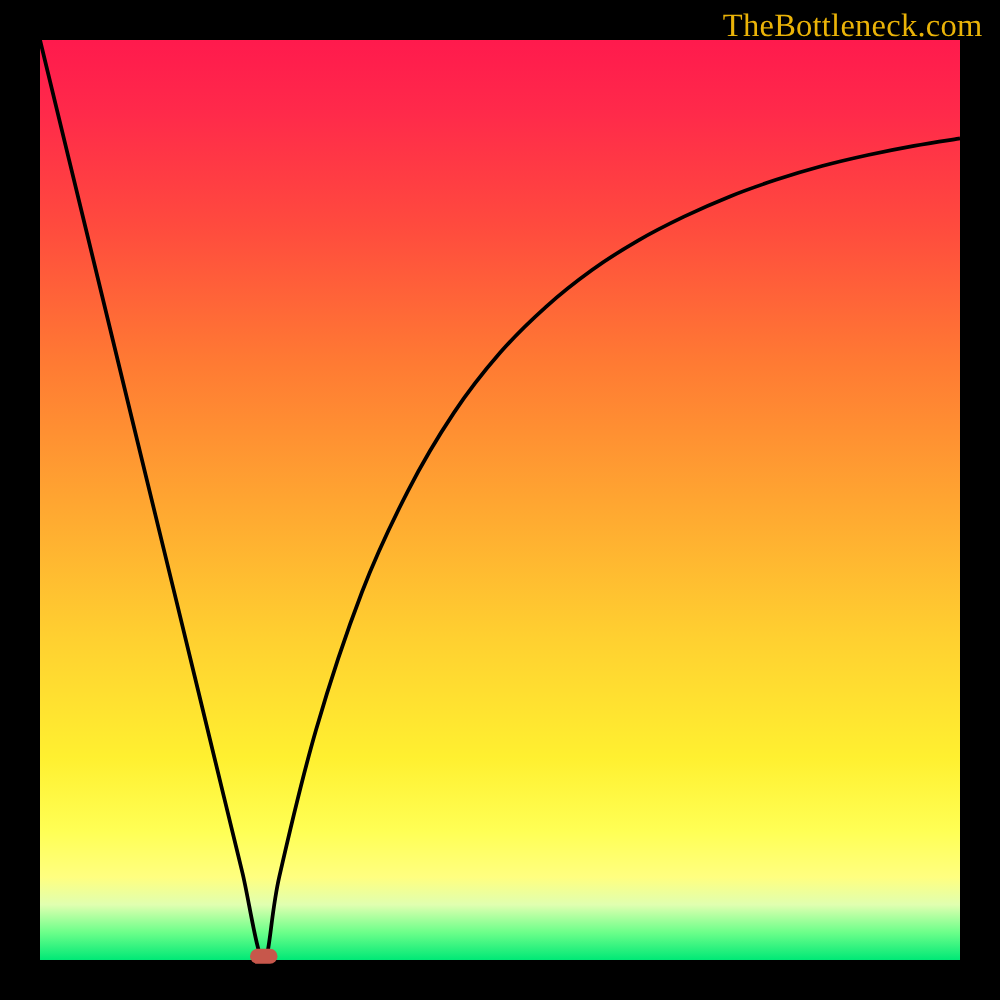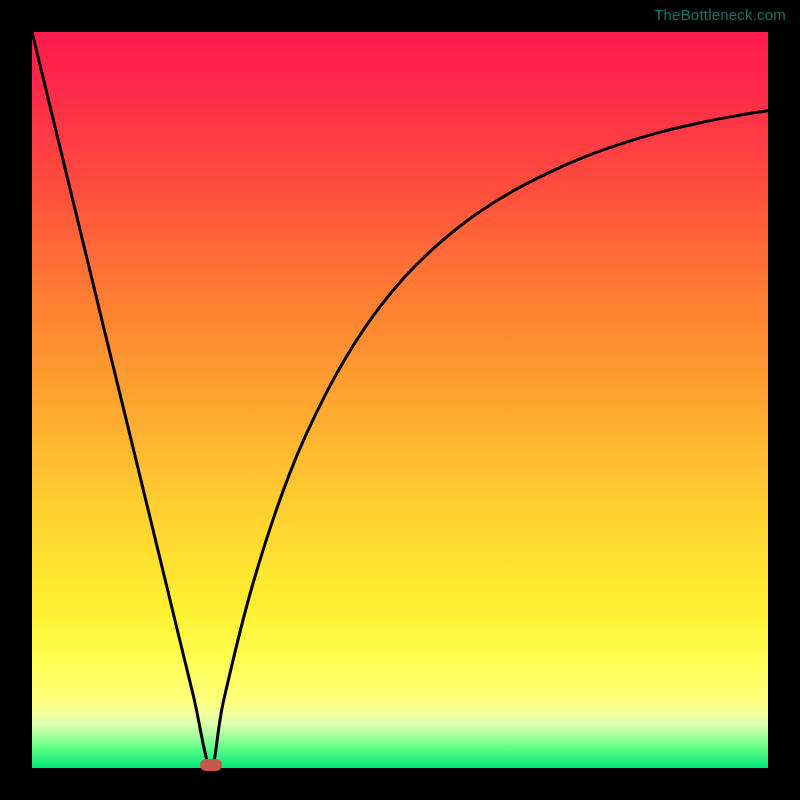--- a/index.html
+++ b/index.html
@@ -35,23 +35,23 @@
       #ffff55 86%,
       #ffff80 91%,
       #e0ffb0 94%,
       #6cff8a 97%,
       #00e876 100%);
   }
   .watermark {
     position: absolute;
     top: 6px;
     right: 14px;
-    font-family: Liberation Sans, sans-serif;
-    font-size: 15px;
-    color: #0f766e;
+    font-family: Liberation Serif, serif;
+    font-size: 26px;
+    color: #eab308;
     letter-spacing: 0.2px;
     user-select: none;
   }
   svg.curve {
     position: absolute;
     left: 32px;
     top: 32px;
     width: 736px;
     height: 736px;
     overflow: visible;

